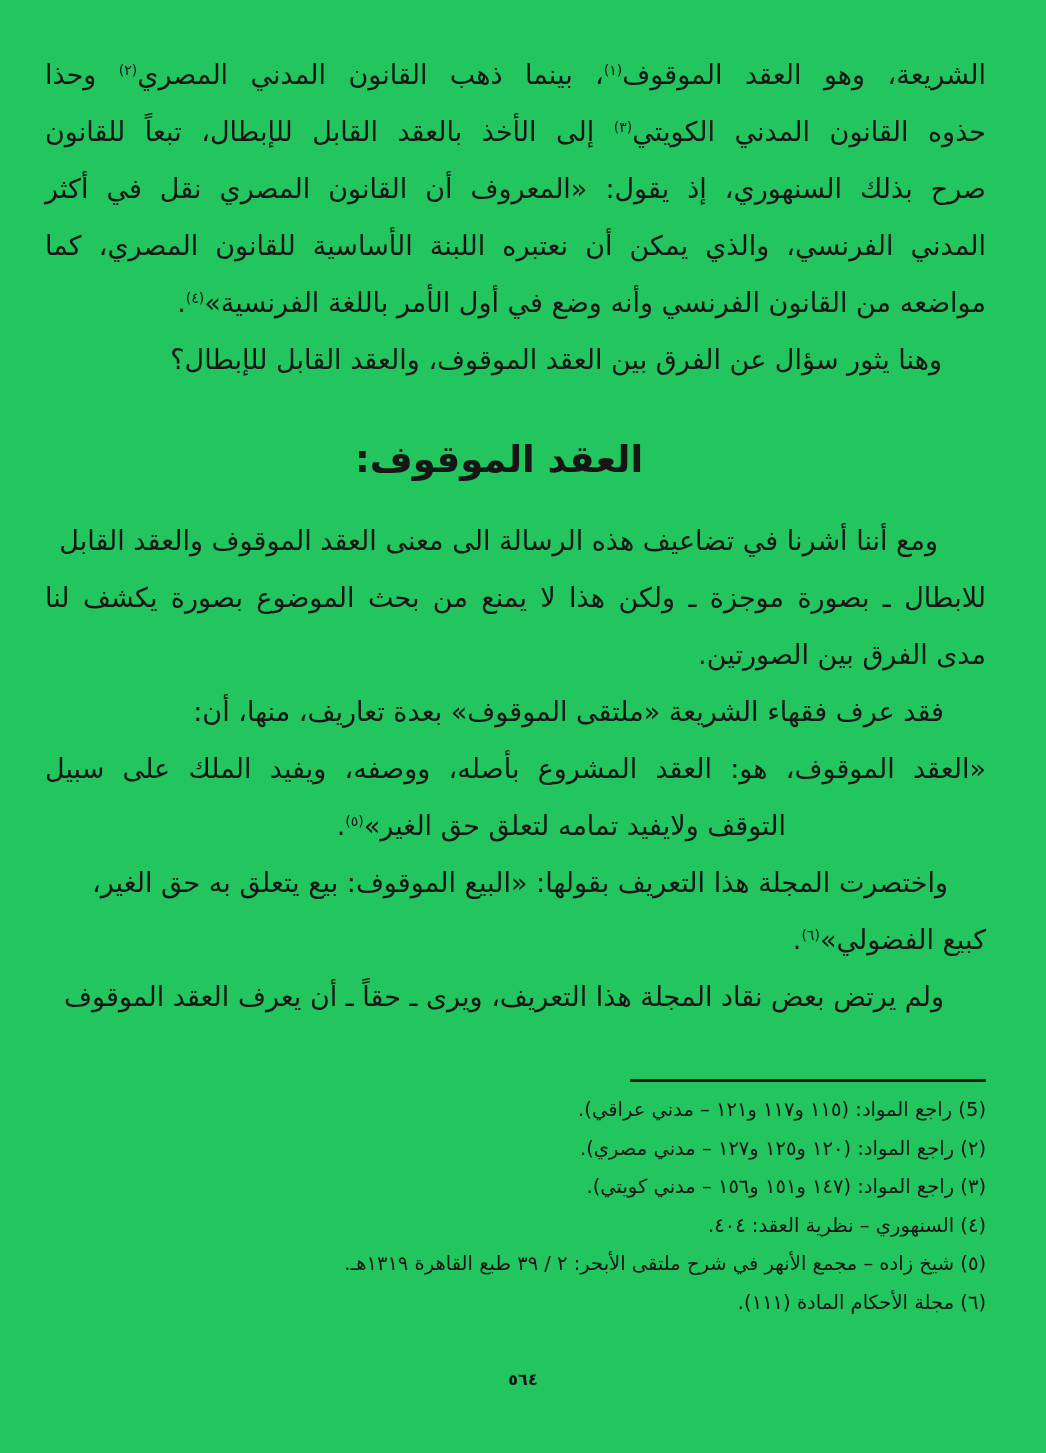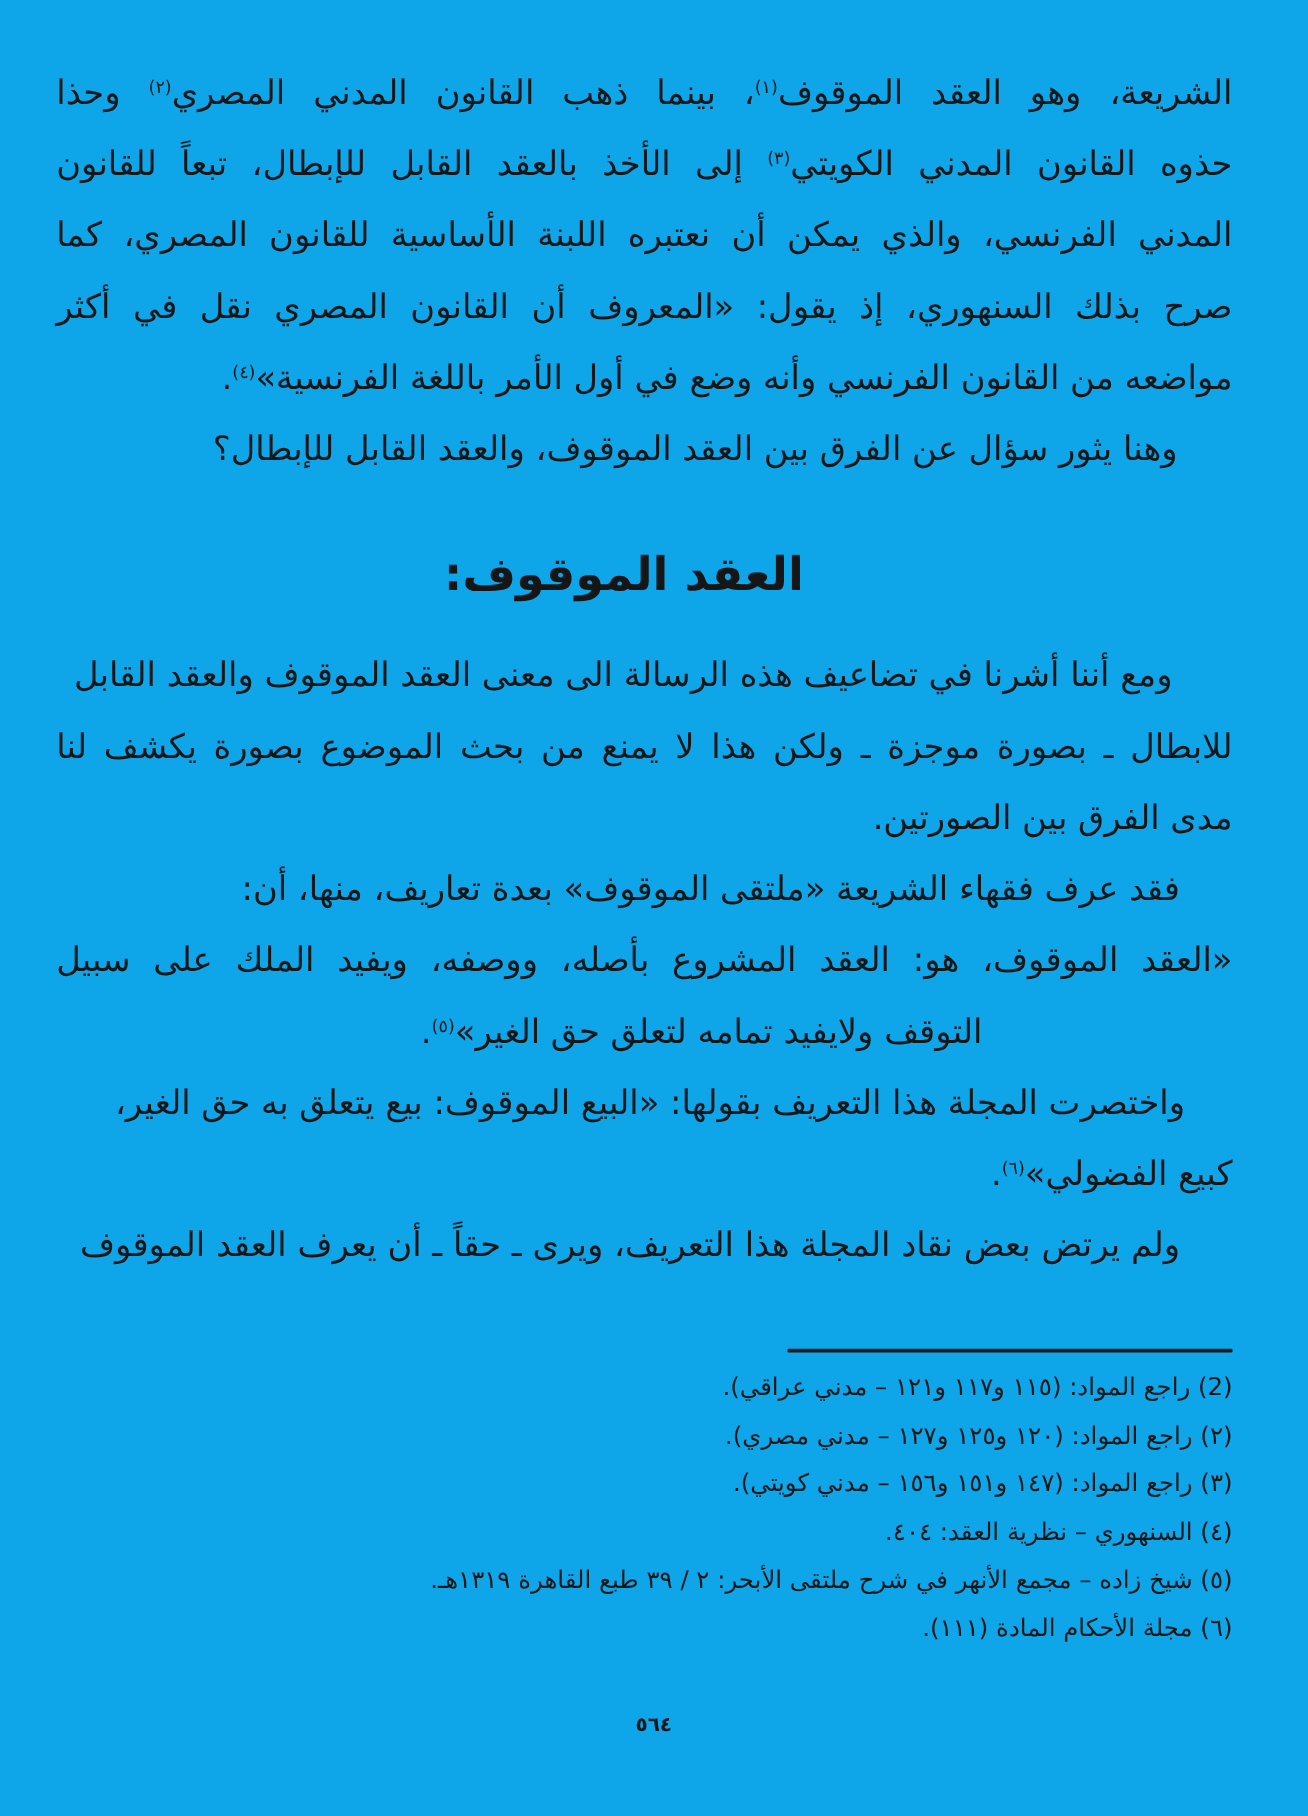--- a/index.html
+++ b/index.html
@@ -3,21 +3,21 @@
 <meta charset="utf-8">
 <style>
   html, body { margin: 0; padding: 0; background: #ffffff; }
   body {
     width: 1046px; height: 1453px;
     font-family: "DejaVu Sans", sans-serif;
     color: #161616;
     overflow: hidden;
     position: relative;
   }
-  .page { width: 100%; height: 100%; background: #0ea5e9; }
+  .page { width: 100%; height: 100%; background: #22c55e; }
 
   .text-block {
     direction: rtl;
     margin: 0 60px 0 45px;
     padding-top: 46px;
     font-size: 27px;
   }
   .line {
     line-height: 57px;
     height: 57px;
@@ -72,43 +72,43 @@
 </style>
 </head>
 <body>
 
 <div class="page">
 
   <div class="text-block">
     <div id="group1">
         <div class="line justify">الشريعة، وهو العقد الموقوف<sup>(١)</sup>، بينما ذهب القانون المدني المصري<sup>(٢)</sup> وحذا</div>
         <div class="line justify">حذوه القانون المدني الكويتي<sup>(٣)</sup> إلى الأخذ بالعقد القابل للإبطال، تبعاً للقانون</div>
+        <div class="line justify">صرح بذلك السنهوري، إذ يقول: «المعروف أن القانون المصري نقل في أكثر</div>
         <div class="line justify">المدني الفرنسي، والذي يمكن أن نعتبره اللبنة الأساسية للقانون المصري، كما</div>
-        <div class="line justify">صرح بذلك السنهوري، إذ يقول: «المعروف أن القانون المصري نقل في أكثر</div>
         <div class="line">مواضعه من القانون الفرنسي وأنه وضع في أول الأمر باللغة الفرنسية»<sup>(٤)</sup>.</div>
         <div class="line" style="padding-right: 44px;">وهنا يثور سؤال عن الفرق بين العقد الموقوف، والعقد القابل للإبطال؟</div>
       </div>
     <h2 class="heading">العقد الموقوف:</h2>
     <div id="group2" class="group2">
         <div class="line" style="padding-right: 48px;">ومع أننا أشرنا في تضاعيف هذه الرسالة الى معنى العقد الموقوف والعقد القابل</div>
         <div class="line justify">للابطال ـ بصورة موجزة ـ ولكن هذا لا يمنع من بحث الموضوع بصورة يكشف لنا</div>
         <div class="line">مدى الفرق بين الصورتين.</div>
         <div class="line" style="padding-right: 42px;">فقد عرف فقهاء الشريعة «ملتقى الموقوف» بعدة تعاريف، منها، أن:</div>
         <div class="line justify">«العقد الموقوف، هو: العقد المشروع بأصله، ووصفه، ويفيد الملك على سبيل</div>
         <div class="line" style="padding-right: 200px;">التوقف ولايفيد تمامه لتعلق حق الغير»<sup>(٥)</sup>.</div>
         <div class="line" style="padding-right: 38px;">واختصرت المجلة هذا التعريف بقولها: «البيع الموقوف: بيع يتعلق به حق الغير،</div>
         <div class="line">كبيع الفضولي»<sup>(٦)</sup>.</div>
         <div class="line" style="padding-right: 42px;">ولم يرتض بعض نقاد المجلة هذا التعريف، ويرى ـ حقاً ـ أن يعرف العقد الموقوف</div>
       </div>
   </div>
 
   <div class="footnote-sep"></div>
 
   <div id="footnotes" class="footnotes">
-      <div class="footnote">(2) راجع المواد: (١١٥ و١١٧ و١٢١ – مدني عراقي).</div>
+      <div class="footnote">(5) راجع المواد: (١١٥ و١١٧ و١٢١ – مدني عراقي).</div>
       <div class="footnote">(٢) راجع المواد: (١٢٠ و١٢٥ و١٢٧ – مدني مصري).</div>
       <div class="footnote">(٣) راجع المواد: (١٤٧ و١٥١ و١٥٦ – مدني كويتي).</div>
       <div class="footnote">(٤) السنهوري – نظرية العقد: ٤٠٤.</div>
       <div class="footnote">(٥) شيخ زاده – مجمع الأنهر في شرح ملتقى الأبحر: ٢ / ٣٩ طبع القاهرة ١٣١٩هـ.</div>
       <div class="footnote">(٦) مجلة الأحكام المادة (١١١).</div>
     </div>
 
   <div class="page-num">٥٦٤</div>
 
 </div>

